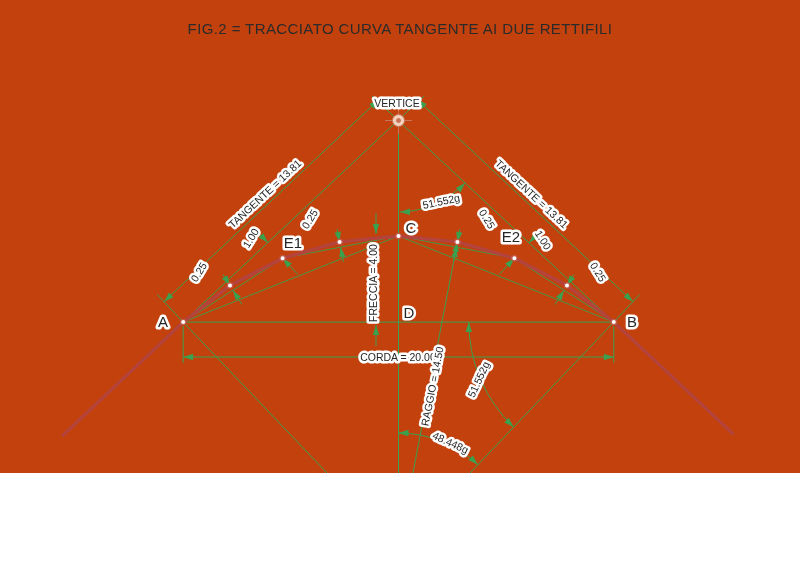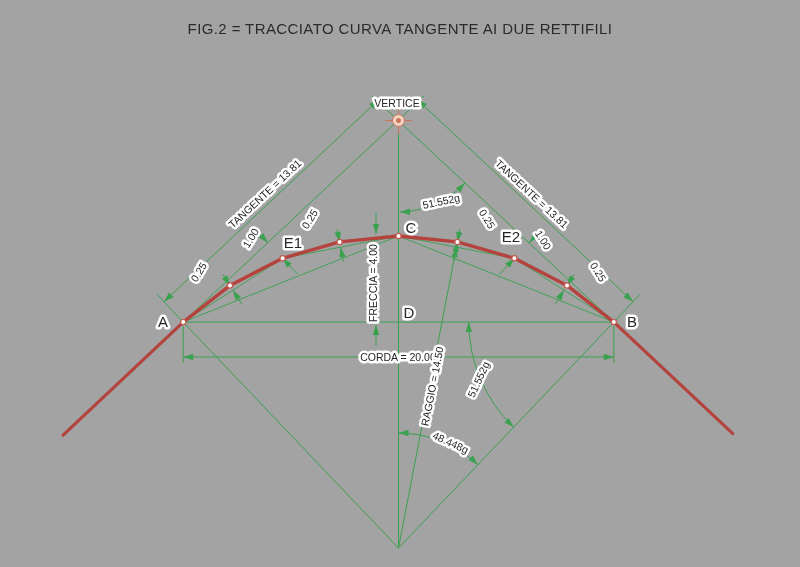--- a/index.html
+++ b/index.html
@@ -1,16 +1,16 @@
 <!DOCTYPE html>
 <html><head>
 <meta charset="utf-8">
 <style>
   html,body{margin:0;padding:0;background:#ffffff;}
-  .stage{width:800px;height:567px;background:#a3a3a3;overflow:hidden;position:relative;
+  .stage{width:800px;height:473px;background:#c2410c;overflow:hidden;position:relative;
          font-family:"Liberation Sans",sans-serif;}
   svg{display:block;}
   text{text-anchor:middle;fill:#262626;font-family:"Liberation Sans",sans-serif;}
   .ttl{font-size:15px;letter-spacing:.4px;fill:#2b2b2b;}
   .lbl{font-size:10.5px;paint-order:stroke;stroke:#ffffff;stroke-width:5px;stroke-linejoin:round;}
   .pt{font-size:15px;paint-order:stroke;stroke:#ffffff;stroke-width:5px;stroke-linejoin:round;}
   .g{stroke:#3aa14f;stroke-width:1;fill:none;}
   .g2{stroke:#3aa14f;stroke-width:.9;fill:none;}
   .red{stroke:#b4433e;fill:none;}
 </style>

